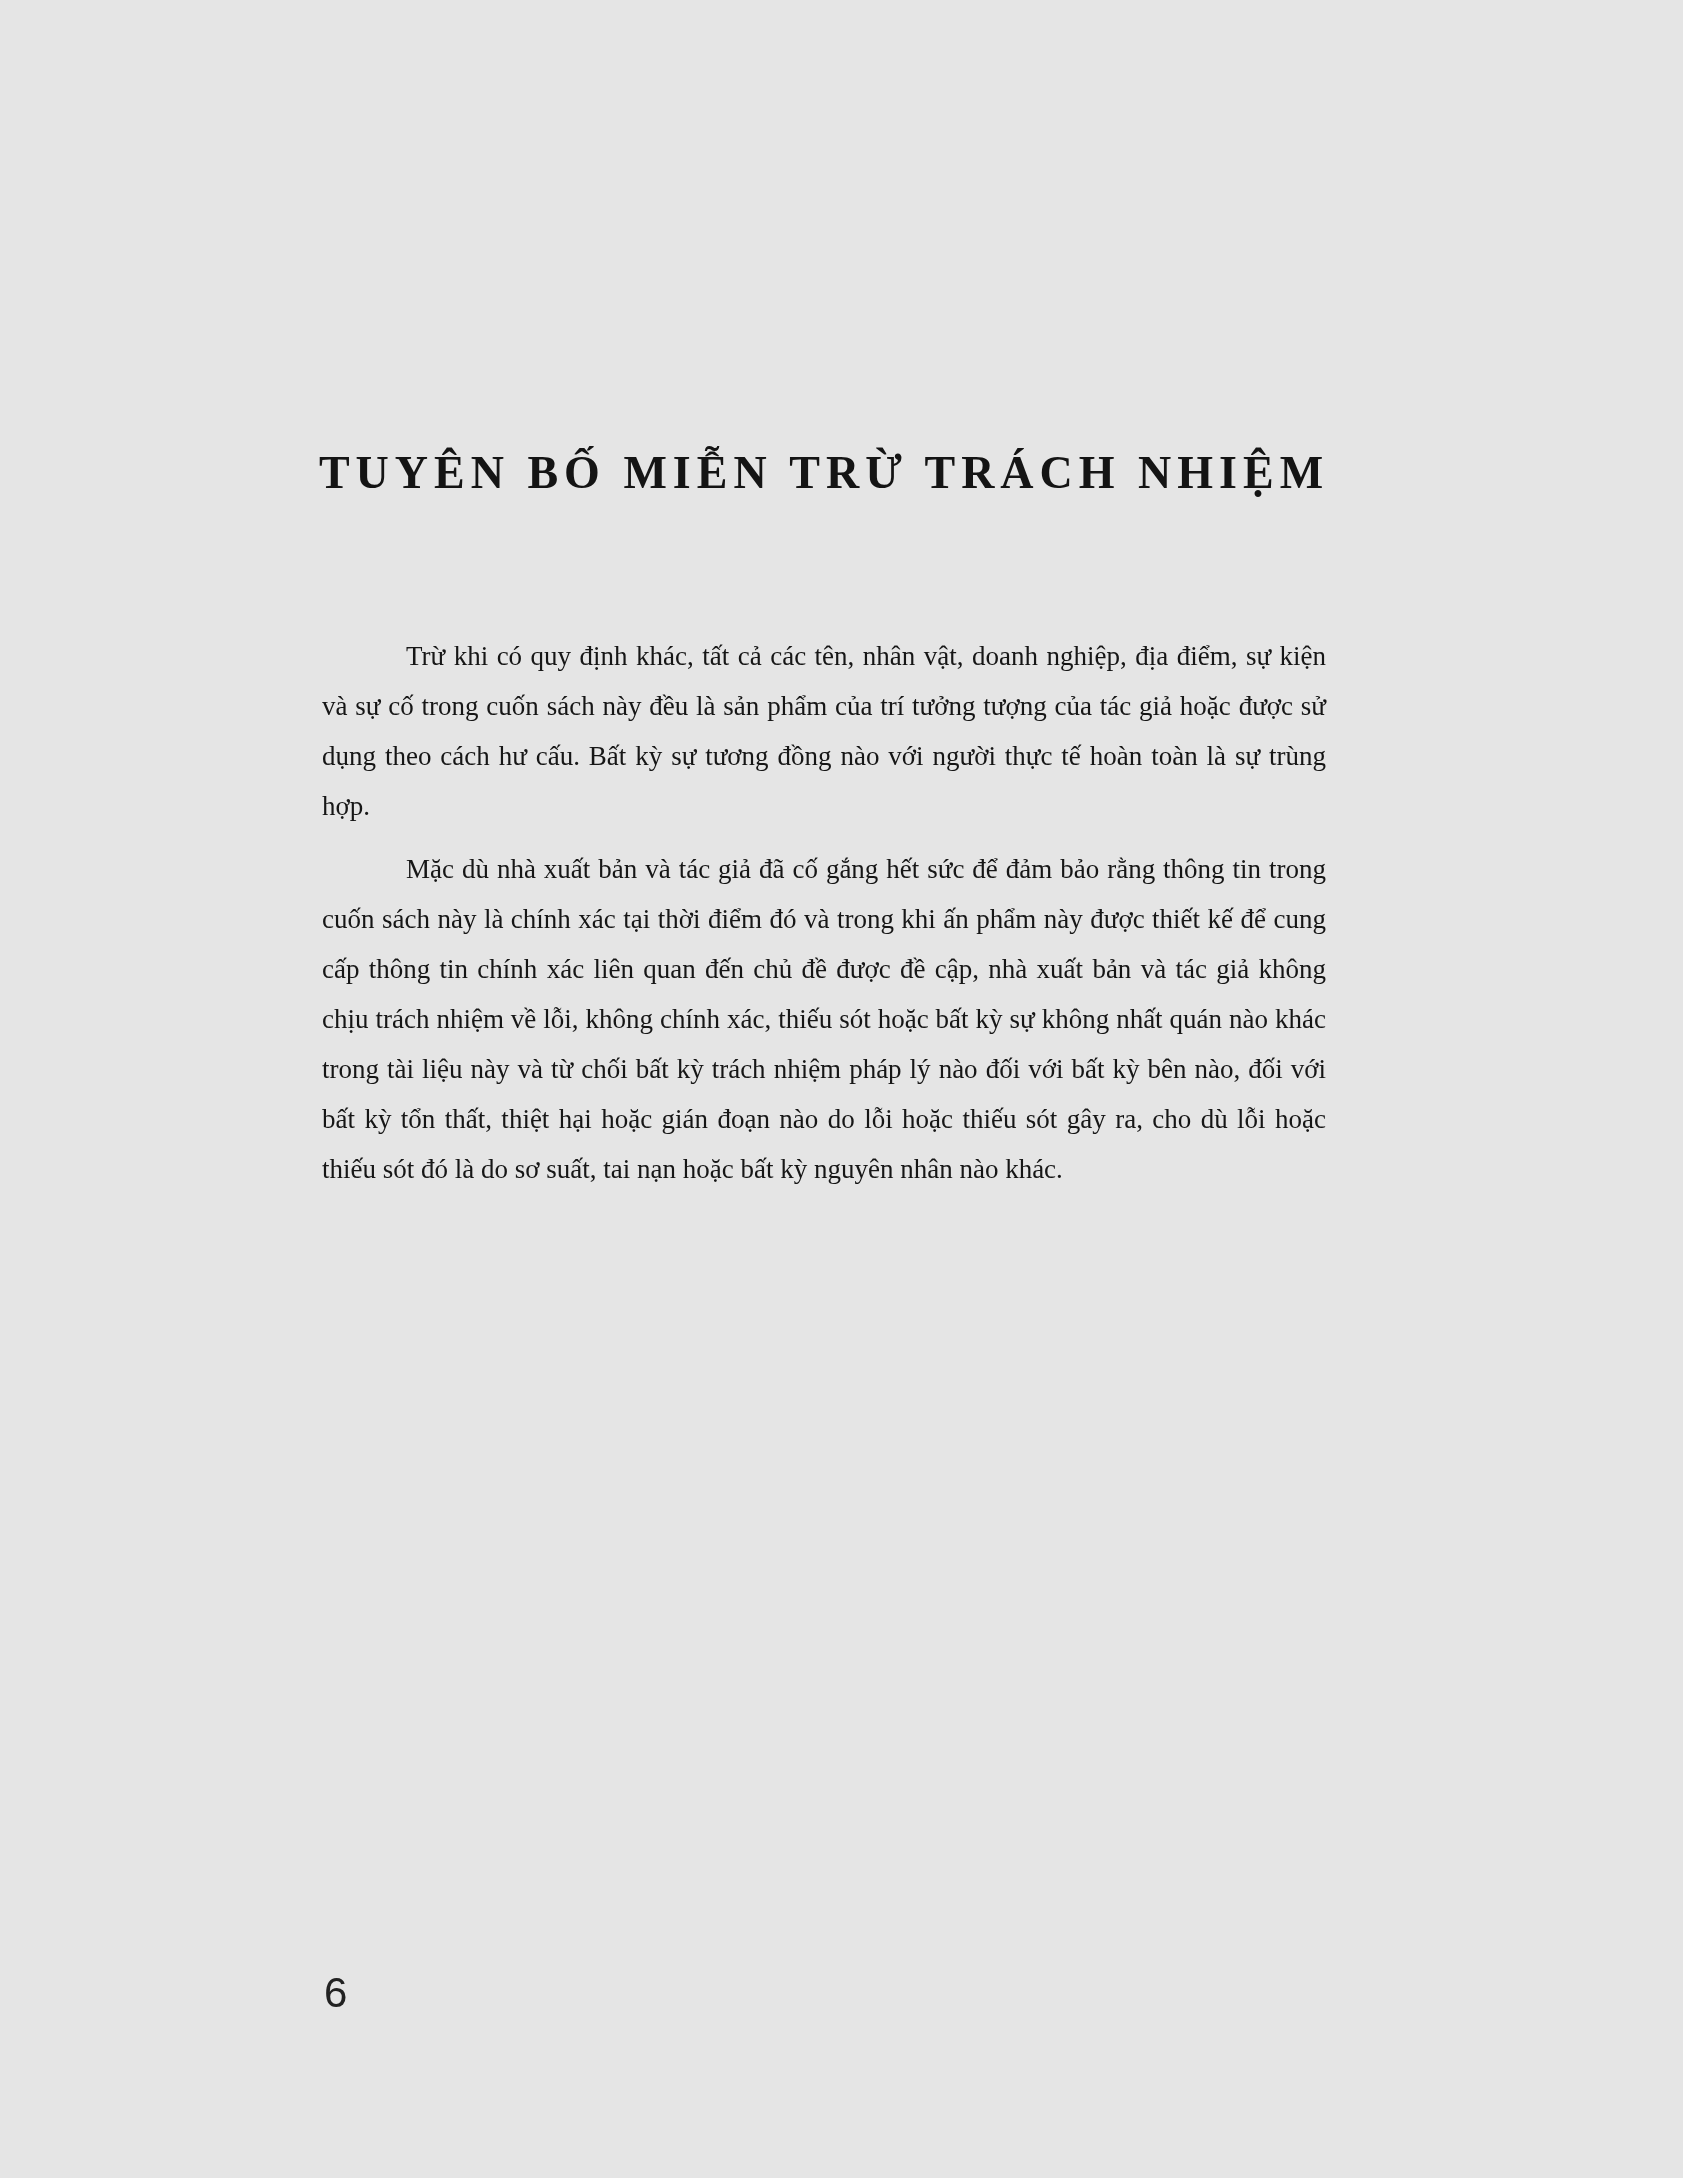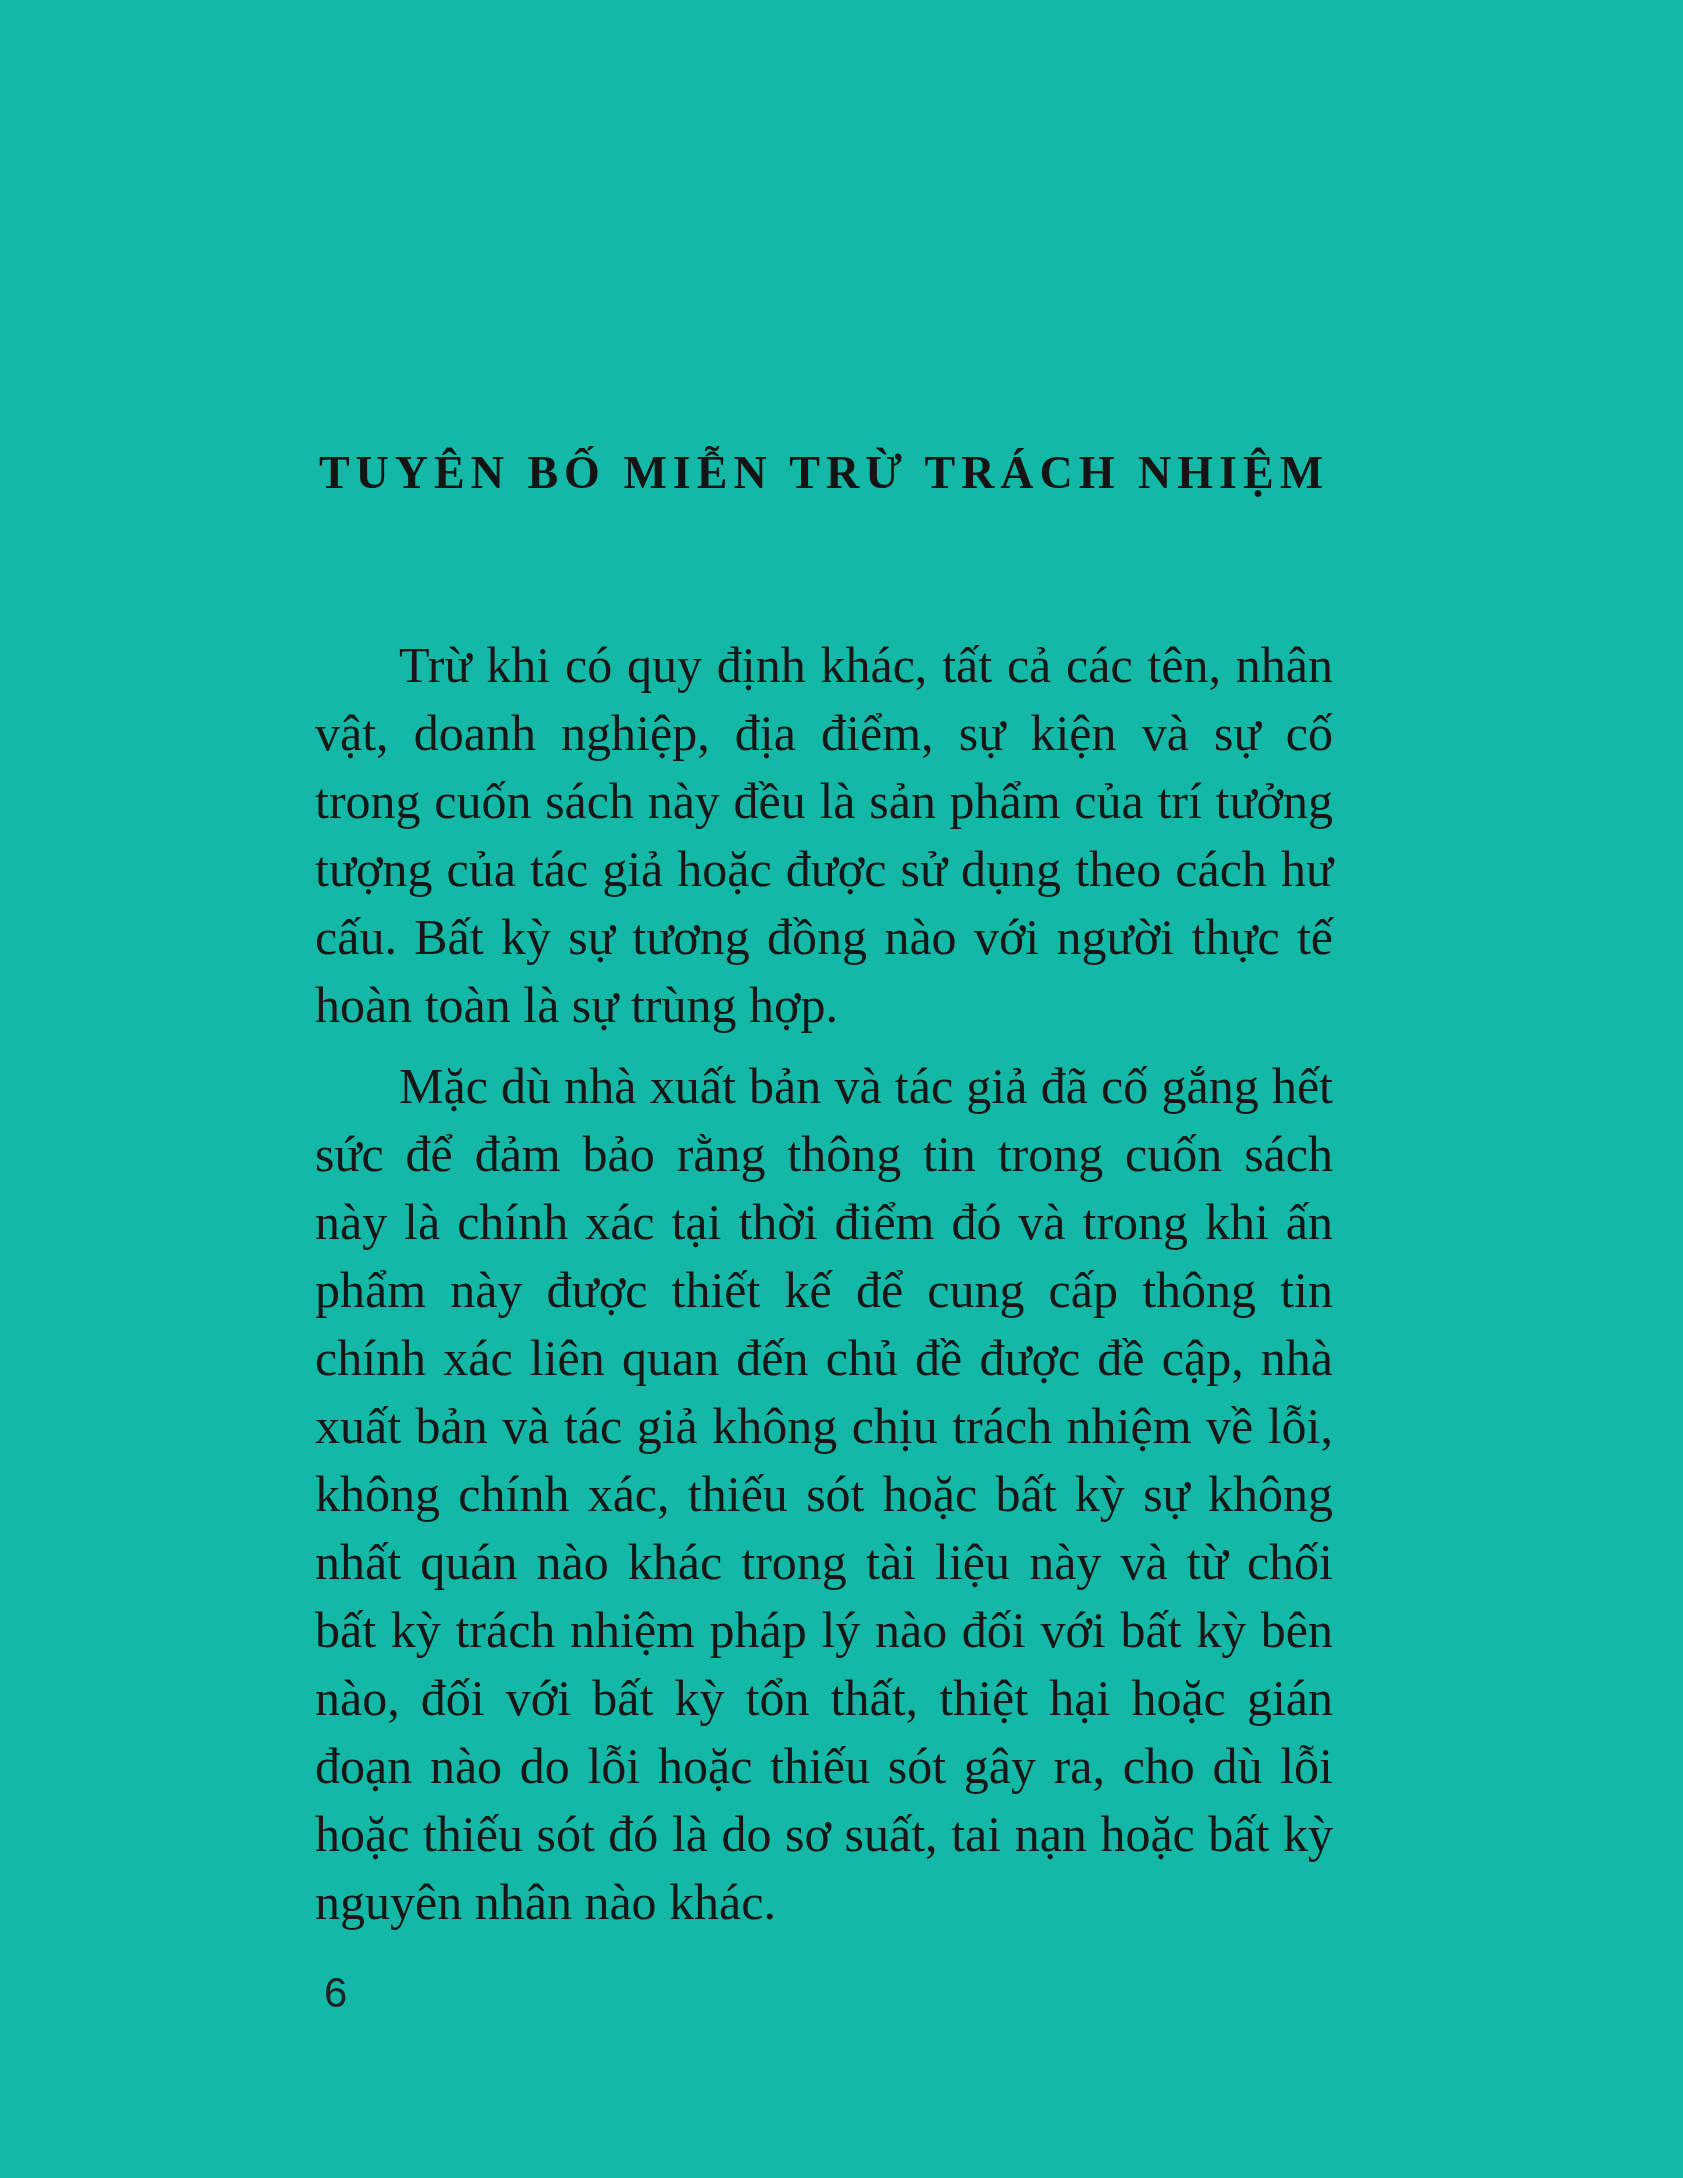--- a/index.html
+++ b/index.html
@@ -4,21 +4,21 @@
 <style>
   html, body {
     margin: 0;
     padding: 0;
     background: #ffffff;
   }
   .page {
     position: relative;
     width: 1683px;
     height: 2178px;
-    background: #14b8a6;
+    background: #e5e5e5;
     overflow: hidden;
     font-family: "Liberation Serif", serif;
     color: #161616;
   }
   .content {
     position: absolute;
     left: 315px;
     top: 0;
     width: 1018px;
   }
@@ -29,25 +29,25 @@
     font-weight: 700;
     letter-spacing: 6px;
     line-height: 59px;
     white-space: nowrap;
     color: #141414;
   }
   .body-text {
     margin-top: 129px;
   }
   .para {
-    margin: 0;
+    margin: 7px;
     text-align: justify;
     text-justify: inter-word;
-    font-size: 50px;
-    line-height: 68px;
+    font-size: 27px;
+    line-height: 50px;
     text-indent: 84px;
     color: #161616;
   }
   .para + .para {
     margin-top: 13px;
     font-family: Liberation Serif, serif;
   }
   .folio {
     position: absolute;
     left: 324px;

